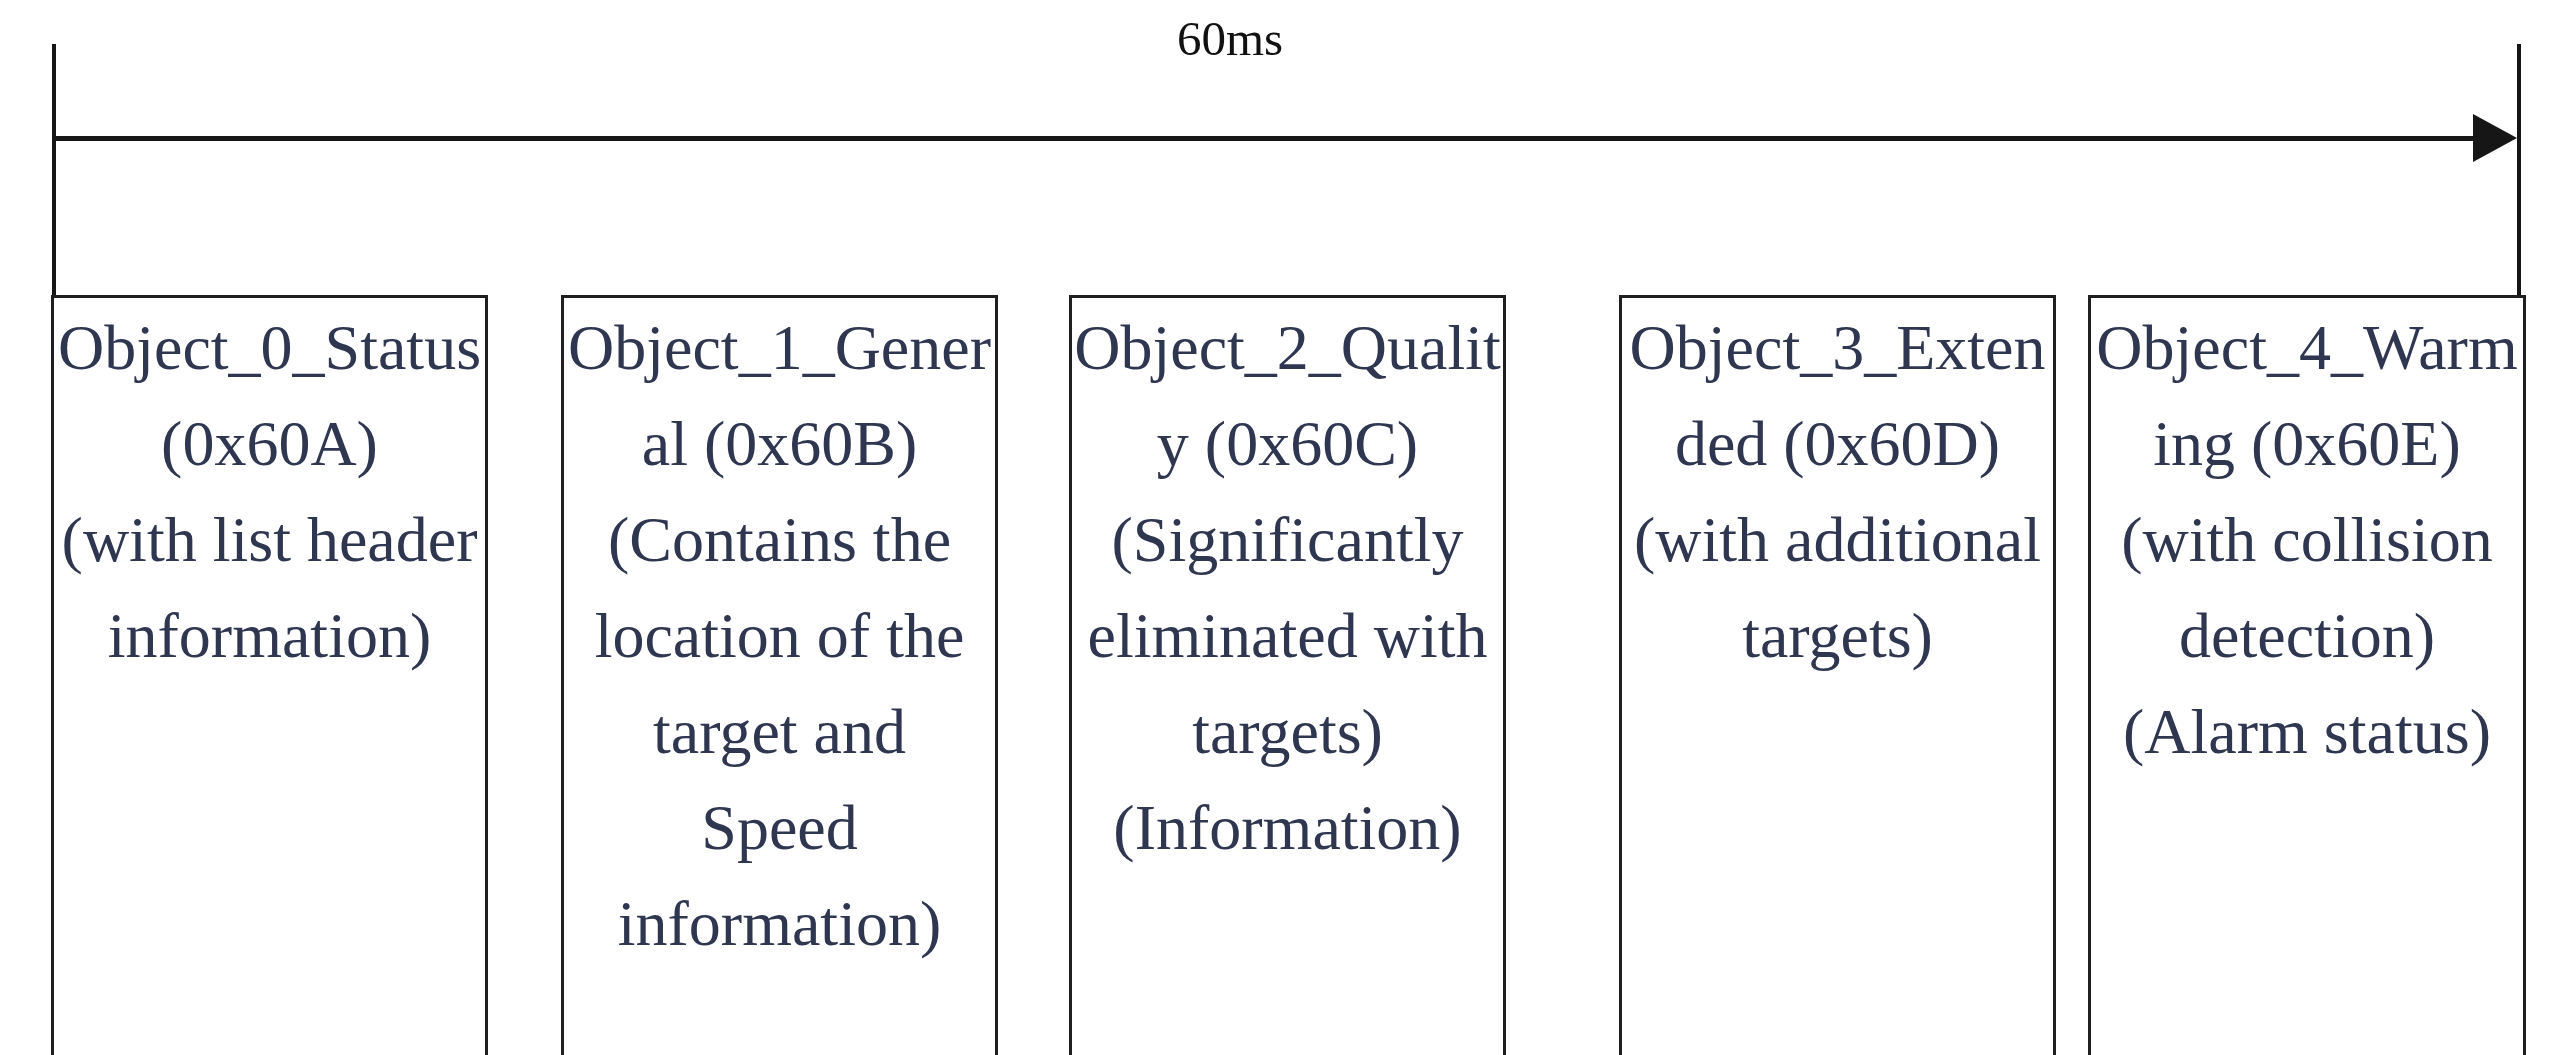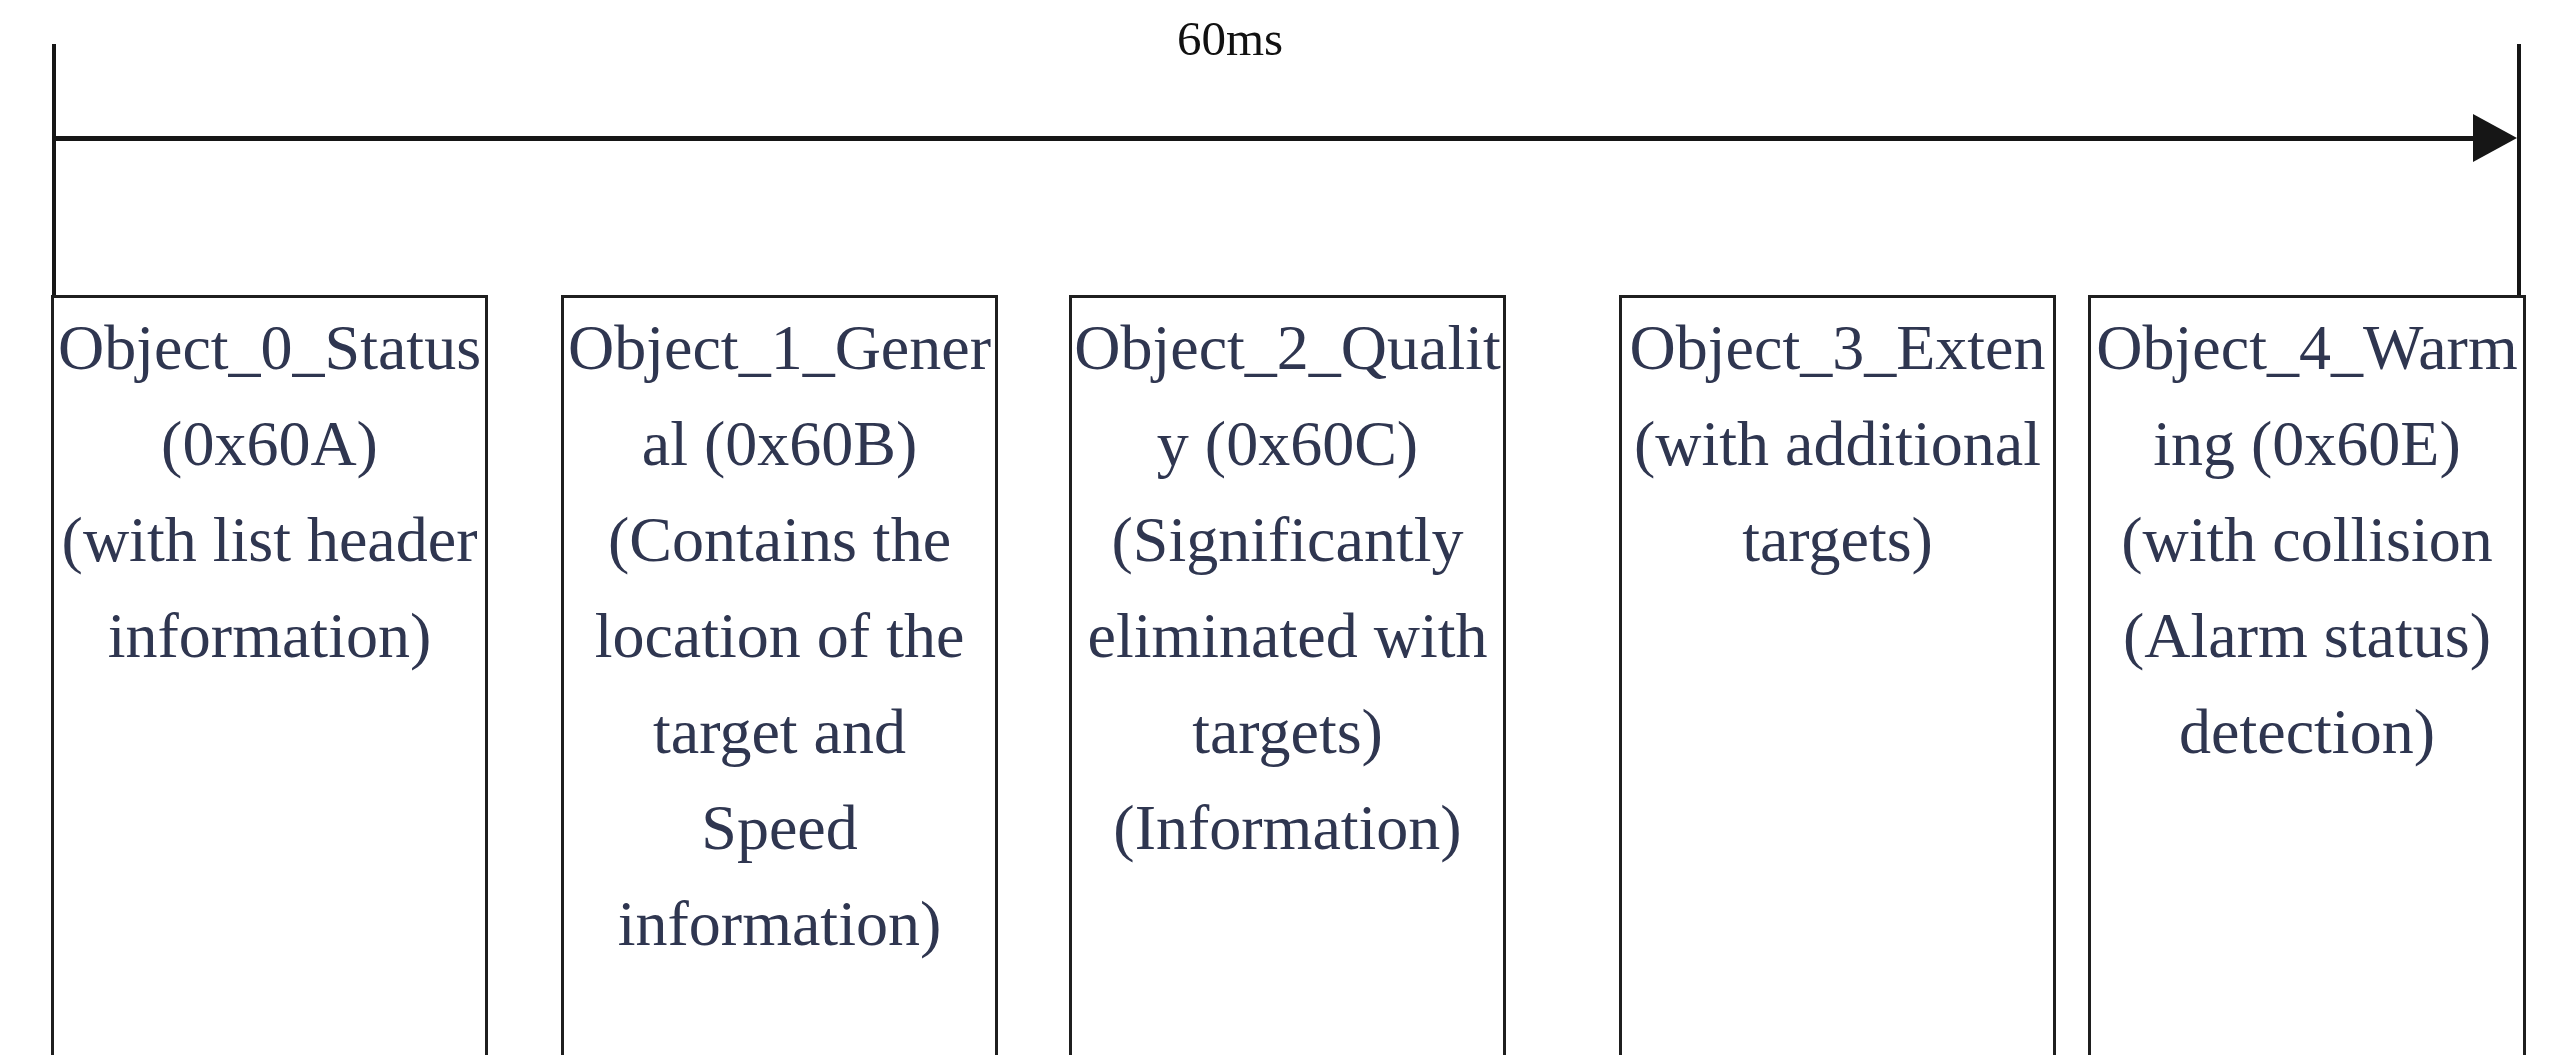--- a/index.html
+++ b/index.html
@@ -114,25 +114,26 @@
   <div class="obj-box box-2">
       <div class="box-line">Object_2_Qualit</div>
       <div class="box-line">y (0x60C)</div>
       <div class="box-line">(Significantly</div>
       <div class="box-line">eliminated with</div>
       <div class="box-line">targets)</div>
       <div class="box-line">(Information)</div>
     </div>
   <div class="obj-box box-3">
       <div class="box-line">Object_3_Exten</div>
+      <div class="box-line">ded (0x60D)</div>
       <div class="box-line">(with additional</div>
       <div class="box-line">targets)</div>
     </div>
   <div class="obj-box box-4">
       <div class="box-line">Object_4_Warm</div>
       <div class="box-line">ing (0x60E)</div>
       <div class="box-line">(with collision</div>
+      <div class="box-line">detection)</div>
       <div class="box-line">(Alarm status)</div>
-      <div class="box-line">detection)</div>
     </div>
 
 </div>
 
 
 </body></html>

